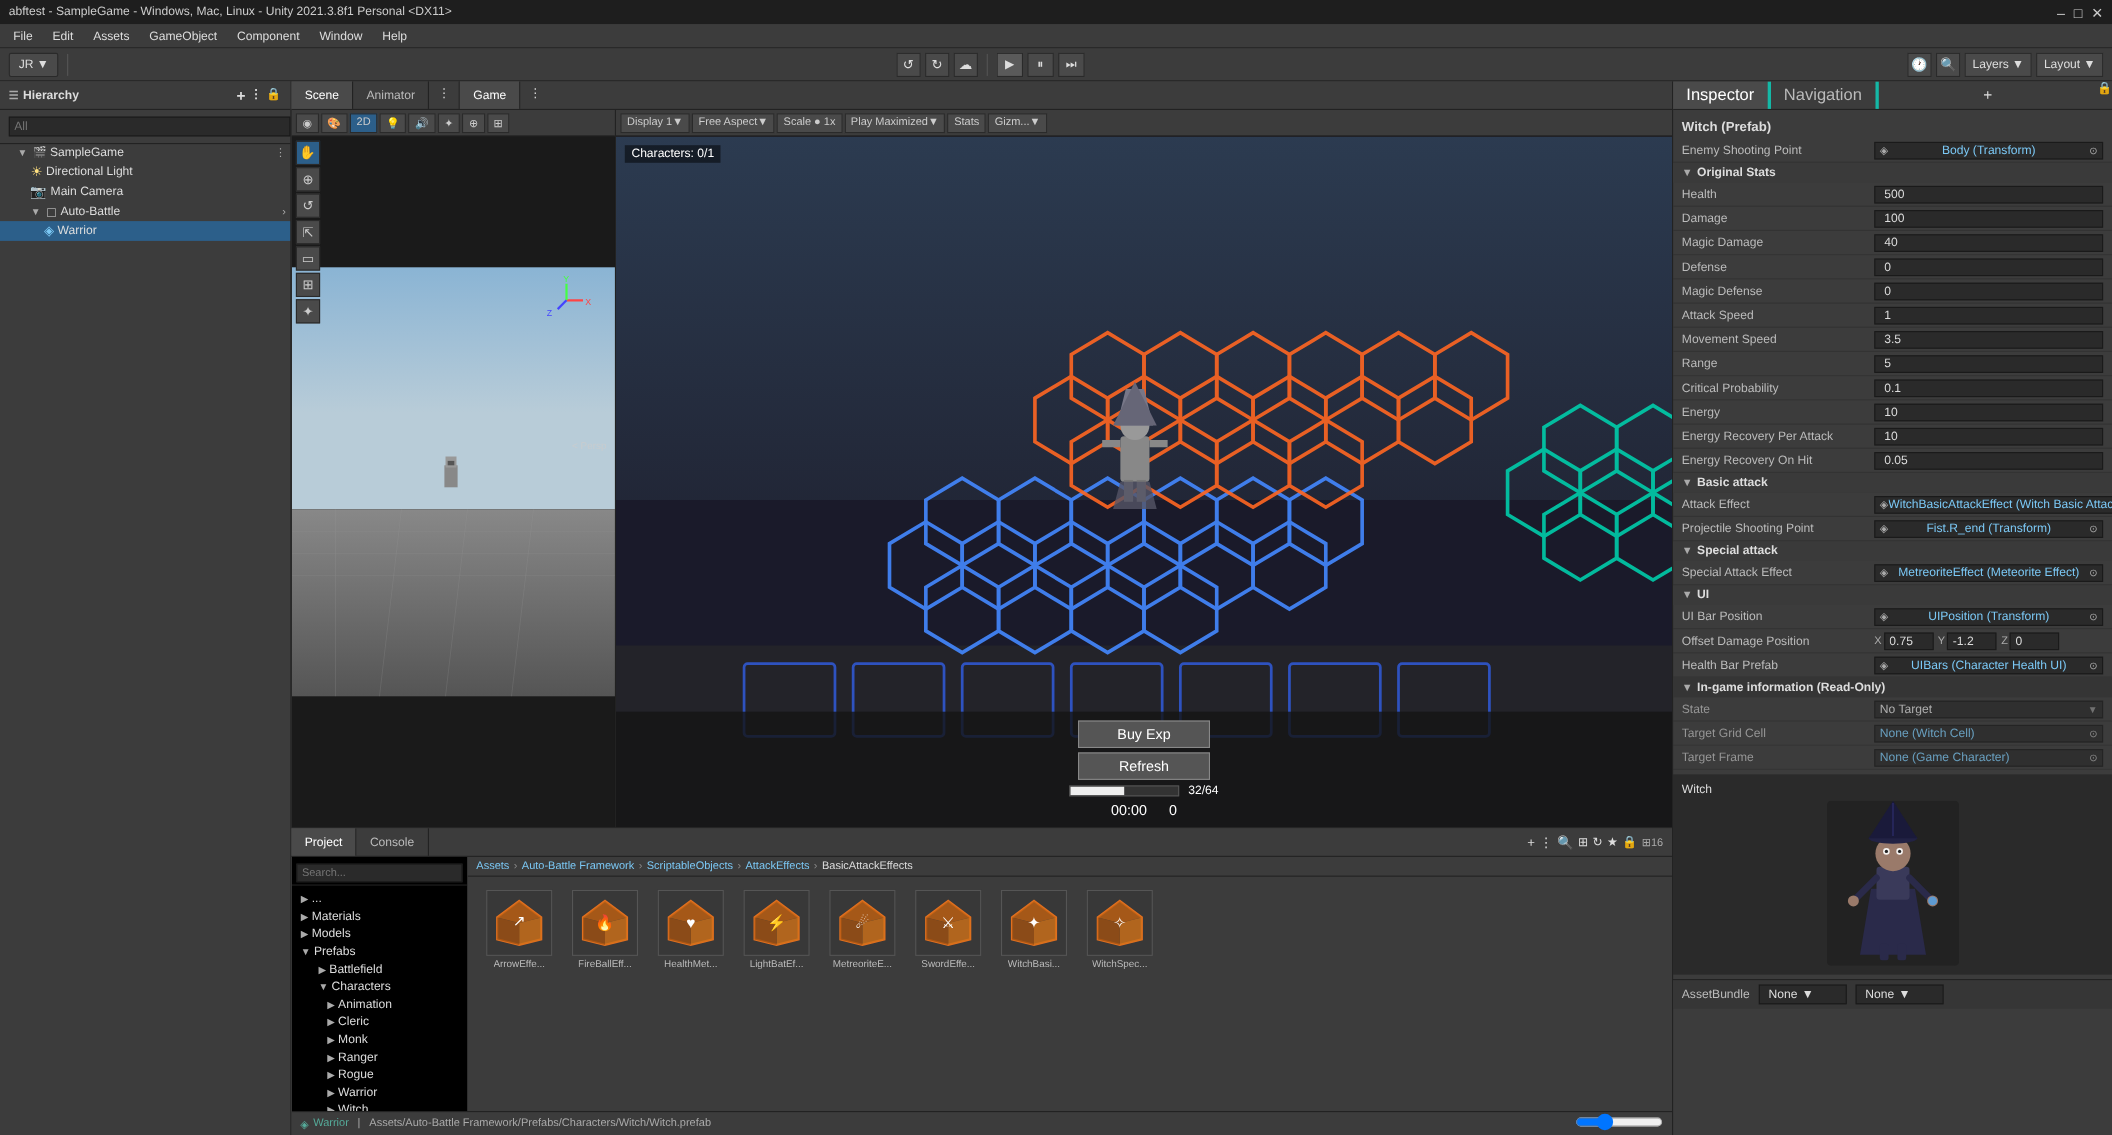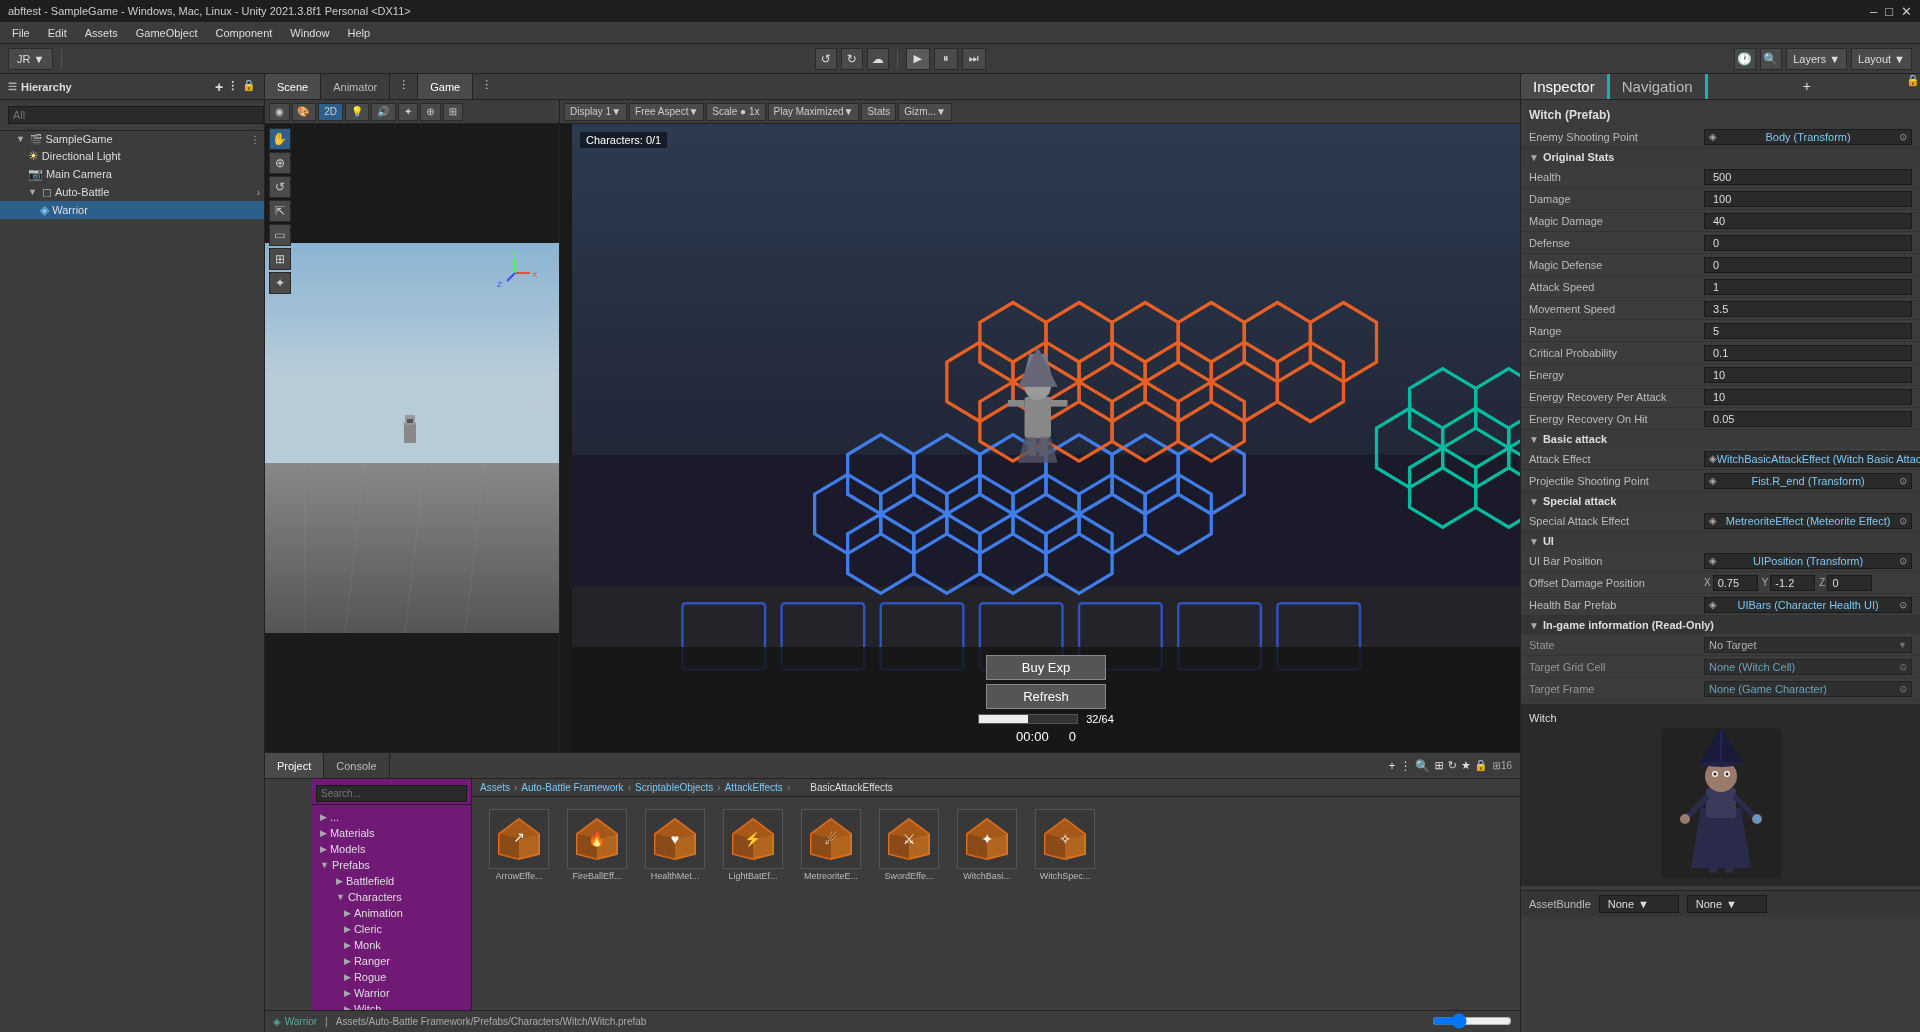--- a/index.html
+++ b/index.html
@@ -272,23 +272,22 @@
 
     #asset-browser {
       display: flex;
       flex: 1;
       overflow: hidden;
     }
     #asset-tree {
       width: 160px;
       border-right: 1px solid #222;
       overflow-y: auto;
-      background: #701a75;
+      background: #000000;
       padding: 4px 0;
-      margin-left: 47px;
     }
     .asset-tree-item {
       padding: 2px 8px;
       cursor: pointer;
       font-size: 11px;
       color: #ddd;
       display: flex;
       align-items: center;
       gap: 3px;
     }
@@ -750,21 +749,21 @@
             <span>Play Maximized</span>▼
           </div>
           <div class="scene-btn">
             <span>Stats</span>
           </div>
           <div class="scene-btn">
             <span>Gizm...</span>▼
           </div>
         </div>
 
-        <div style="flex:1;position:relative;overflow:hidden;padding-left:12px;">
+        <div style="flex:1;position:relative;overflow:hidden;">
           <div class="game-view-inner">
 
             <svg id="game-svg" viewBox="0 0 800 380" preserveAspectRatio="xMidYMid slice">
               <defs>
                 <linearGradient id="gameSkyGrad" x1="0" y1="0" x2="0" y2="1">
                   <stop offset="0%" stop-color="#5588aa"></stop>
                   <stop offset="100%" stop-color="#334455"></stop>
                 </linearGradient>
               </defs>
 
@@ -966,21 +965,21 @@
 
             <div class="asset-path">
               <span style="cursor:pointer;color:#7bc8f5;">Assets</span>
               <span class="asset-path-sep">›</span>
               <span style="cursor:pointer;color:#7bc8f5;">Auto-Battle Framework</span>
               <span class="asset-path-sep">›</span>
               <span style="cursor:pointer;color:#7bc8f5;">ScriptableObjects</span>
               <span class="asset-path-sep">›</span>
               <span style="cursor:pointer;color:#7bc8f5;">AttackEffects</span>
               <span class="asset-path-sep">›</span>
-              <span style="cursor:pointer;color:#ddd;margin-left:16px;">BasicAttackEffects</span>
+              <span style="cursor:pointer;color:#ddd;">BasicAttackEffects</span>
             </div>
 
             <div class="asset-grid">
 
               <div class="asset-item">
                 <div class="asset-icon-box">
                   <svg width="50" height="50" viewBox="0 0 50 50">
                     <polygon points="25,5 45,20 45,40 25,45 5,40 5,20" fill="none" stroke="#e07020" stroke-width="2"></polygon>
                     <polygon points="25,5 45,20 25,25 5,20" fill="#c06010" opacity="0.8"></polygon>
                     <polygon points="25,25 45,20 45,40 25,45" fill="#d07018" opacity="0.8"></polygon>

